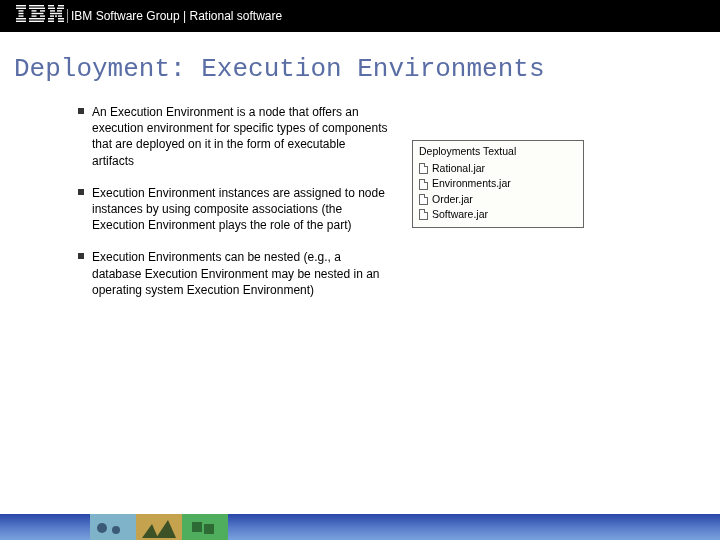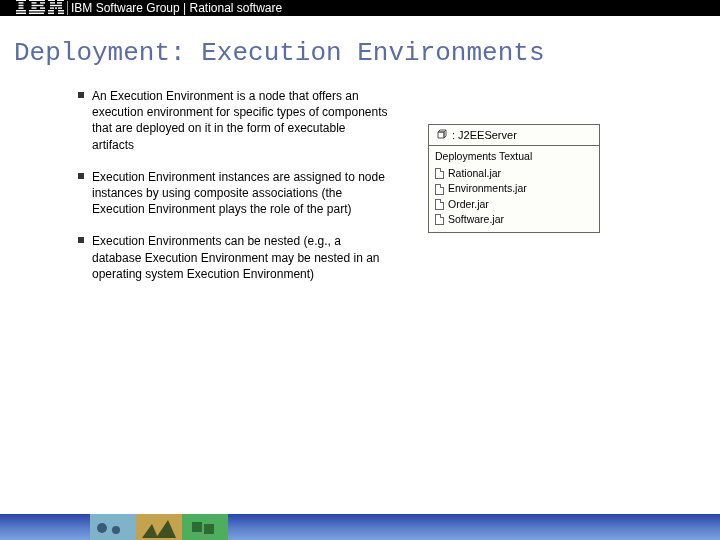--- a/index.html
+++ b/index.html
@@ -6,21 +6,21 @@
   body {
     width: 720px;
     height: 540px;
     font-family: Arial, Helvetica, sans-serif;
     background: #fff;
     position: relative;
     overflow: hidden;
   }
   .top-bar {
     background: #000;
-    height: 16px;
+    height: 32px;
     display: flex;
     align-items: center;
     padding-left: 16px;
     gap: 3px;
   }
   .top-divider {
     width: 1px;
     height: 14px;
     background: #999;
   }
@@ -32,21 +32,21 @@
   .slide-title {
     font-size: 26px;
     color: #5a6ea5;
     font-weight: 400;
     padding: 22px 0 0 14px;
     font-family: Liberation Mono, monospace;
   }
   .content {
     display: flex;
     padding: 20px 10px 0 78px;
-    gap: 40px;
+    gap: 24px;
   }
   .text-col {
     width: 310px;
     font-size: 12px;
     line-height: 1.35;
     color: #000;
   }
   ul.bullets {
     list-style: none;
   }
@@ -204,30 +204,20 @@
         <span>Execution Environment instances are assigned to node instances by using composite associations (the Execution Environment plays the role of the part)</span>
       </li>
       <li>
         <span>Execution Environments can be nested (e.g., a database Execution Environment may be nested in an operating system Execution Environment)</span>
       </li>
     </ul>
   </div>
 
   <div class="diagram">
     <div class="dbox">
-      <div class="dbox-header">
-        <span class="cube-icon">
-          <svg width="12" height="12" viewBox="0 0 12 12">
-            <polygon points="3,3 9,3 9,9 3,9" fill="none" stroke="#555" stroke-width="1"></polygon>
-            <polygon points="3,3 5,1 11,1 9,3" fill="none" stroke="#555" stroke-width="1"></polygon>
-            <polygon points="9,3 11,1 11,7 9,9" fill="none" stroke="#555" stroke-width="1"></polygon>
-          </svg>
-        </span>
-        <span class="dbox-title">: J2EEServer</span>
-      </div>
       <div class="dbox-body">
         <div class="artifact" style="margin-bottom:2px;">
           <span>Deployments Textual</span>
         </div>
         <div class="artifact">
           <span class="doc-icon"></span>
           <span>Rational.jar</span>
         </div>
         <div class="artifact">
           <span class="doc-icon"></span>

